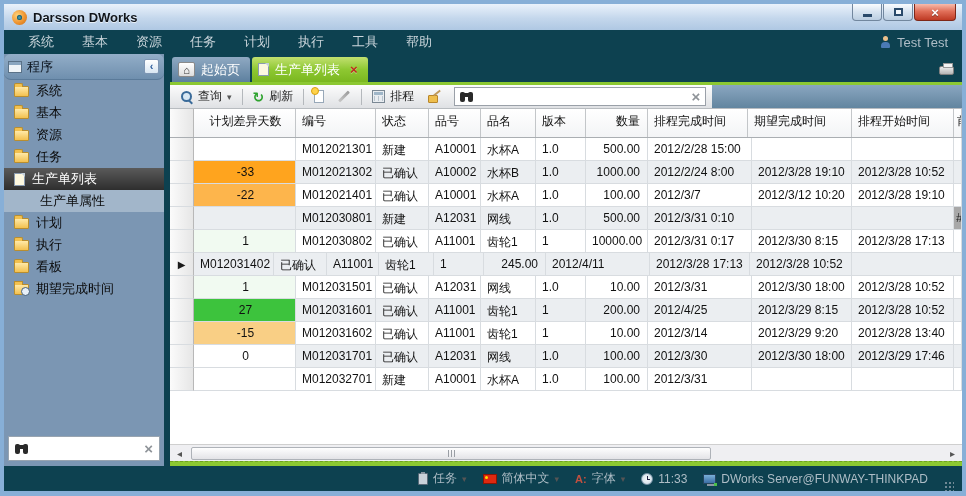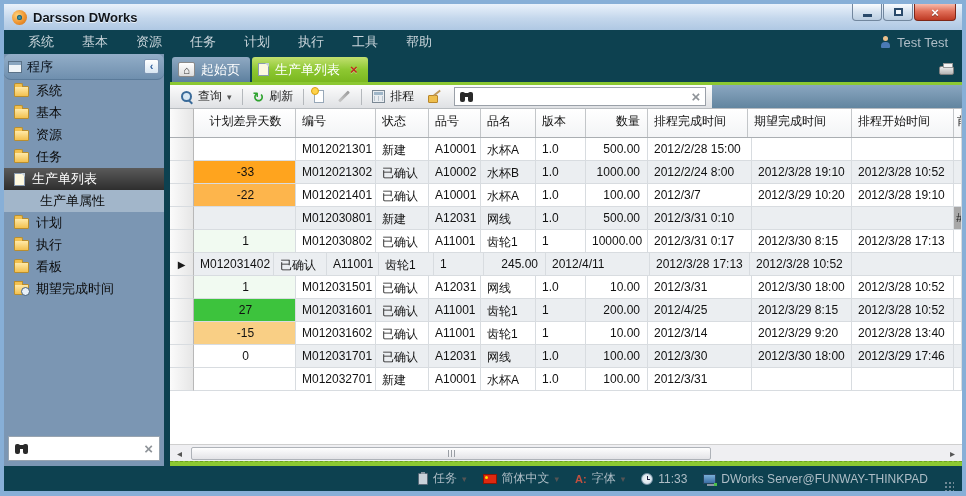--- a/index.html
+++ b/index.html
@@ -362,21 +362,21 @@
             <div class="trow">
               <div class="cell rowhead"></div>
               <div class="cell c0" style="background: rgb(253, 181, 76);">-22</div>
               <div class="cell c1">M012021401</div>
               <div class="cell c2">已确认</div>
               <div class="cell c3">A10001</div>
               <div class="cell c4">水杯A</div>
               <div class="cell c5">1.0</div>
               <div class="cell c6">100.00</div>
               <div class="cell c7">2012/3/7</div>
-              <div class="cell c8">2012/3/29 10:20</div>
+              <div class="cell c8">2012/3/12 10:20</div>
               <div class="cell c9">2012/3/28 19:10</div>
               <div class="cell c10"></div>
             </div>
             <div class="trow">
               <div class="cell rowhead"></div>
               <div class="cell c0 alt"></div>
               <div class="cell c1 alt">M012030801</div>
               <div class="cell c2 alt">新建</div>
               <div class="cell c3 alt">A12031</div>
               <div class="cell c4 alt">网线</div>

